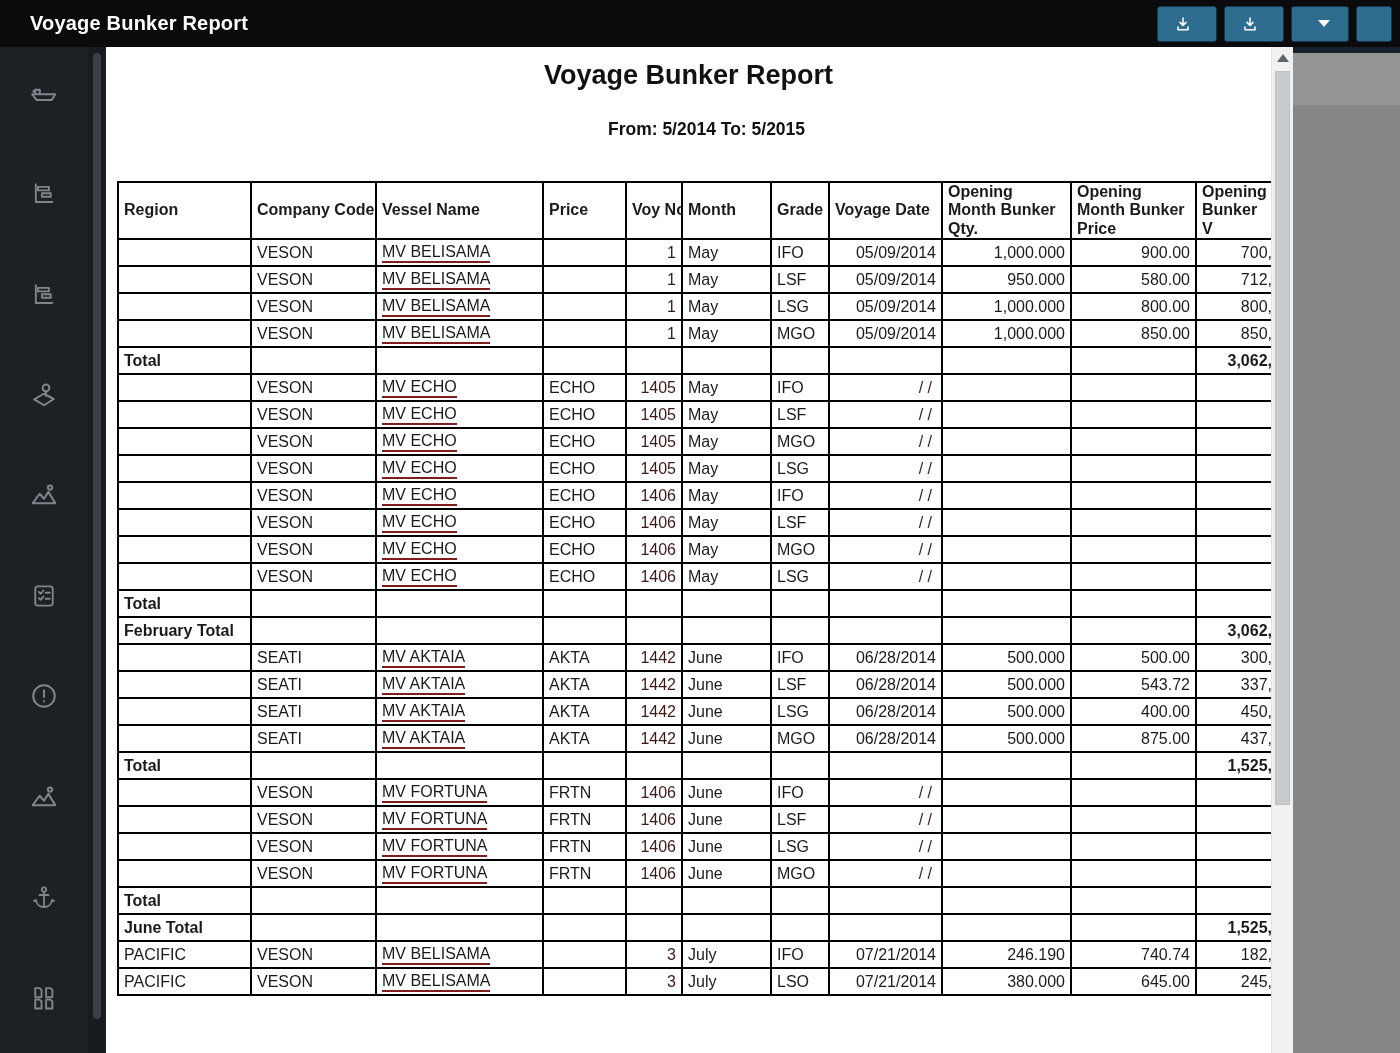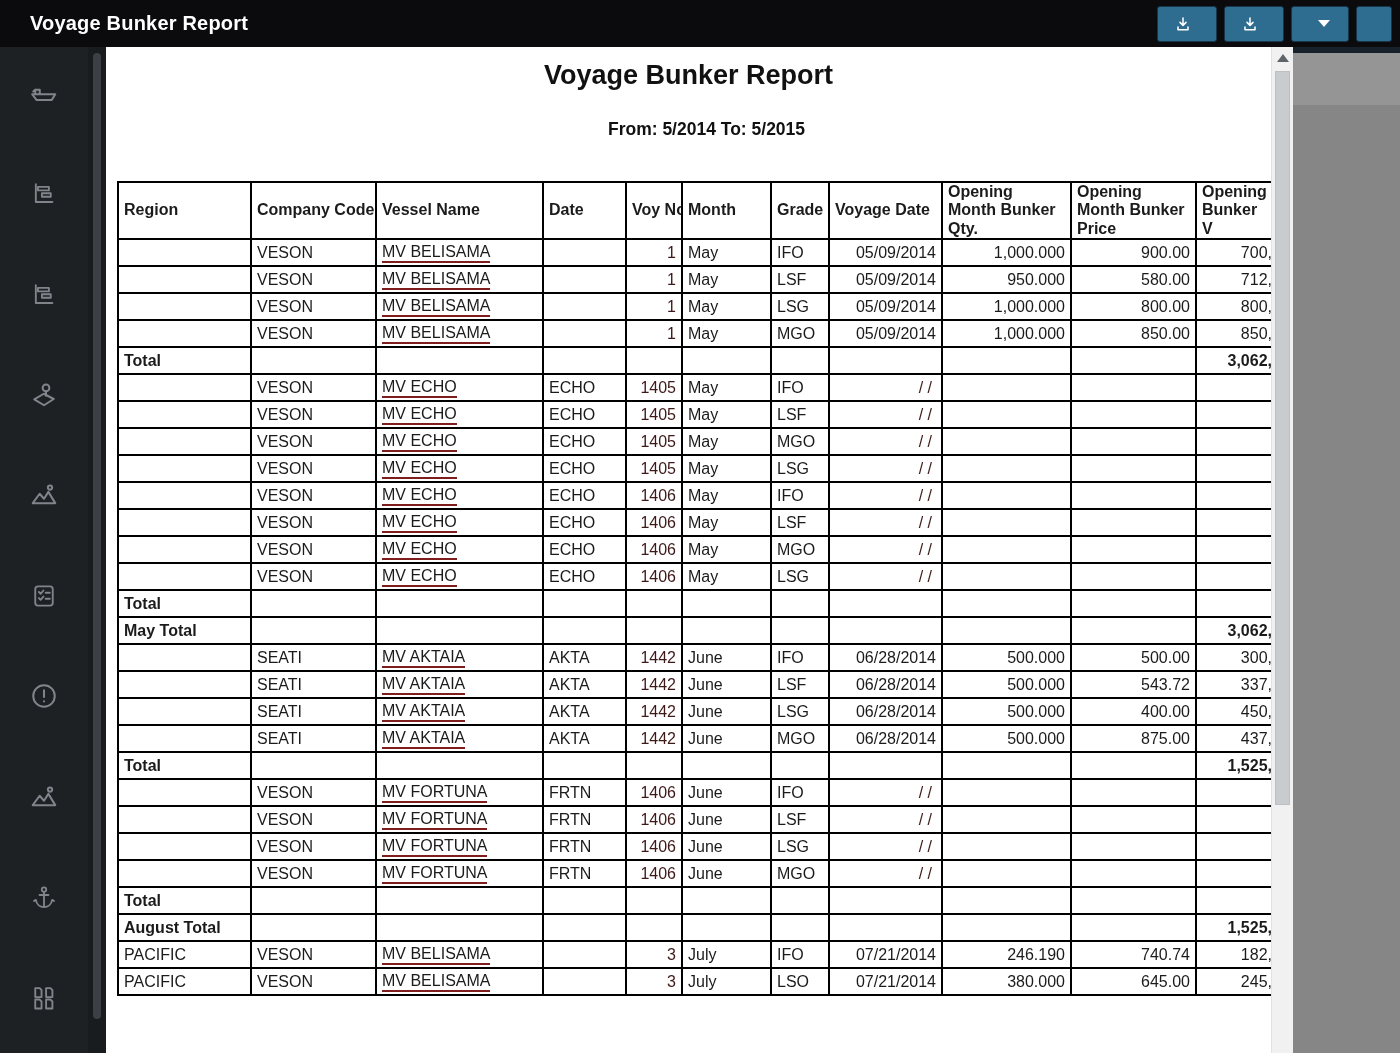--- a/index.html
+++ b/index.html
@@ -209,21 +209,21 @@
             <col style="width: 113px;">
             <col style="width: 129px;">
             <col style="width: 125px;">
             <col style="width: 78px;">
           </colgroup>
         <thead>
             <tr id="head-row">
               <th>Region</th>
               <th>Company Code</th>
               <th>Vessel Name</th>
-              <th>Date</th>
+              <th>Price</th>
               <th>Voy No</th>
               <th>Month</th>
               <th>Grade</th>
               <th>Voyage Date</th>
               <th class="center">Opening Month Bunker Qty.</th>
               <th class="center">Opening Month Bunker Price</th>
               <th class="center">Opening Bunker V</th>
             </tr>
           </thead>
         <tbody id="body-rows">
@@ -403,21 +403,21 @@
               <td class=""></td>
               <td class="right"></td>
               <td class=""></td>
               <td class=""></td>
               <td class="right"></td>
               <td class="right"></td>
               <td class="right"></td>
               <td class="right nopad"></td>
             </tr>
             <tr class="total-row">
-              <td class="">May Total</td>
+              <td class="">February Total</td>
               <td class=""></td>
               <td class=""></td>
               <td class=""></td>
               <td class="right"></td>
               <td class=""></td>
               <td class=""></td>
               <td class="right"></td>
               <td class="right"></td>
               <td class="right"></td>
               <td class="right nopad">3,062,</td>
@@ -546,21 +546,21 @@
               <td class=""></td>
               <td class="right"></td>
               <td class=""></td>
               <td class=""></td>
               <td class="right"></td>
               <td class="right"></td>
               <td class="right"></td>
               <td class="right nopad"></td>
             </tr>
             <tr class="total-row">
-              <td class="">August Total</td>
+              <td class="">June Total</td>
               <td class=""></td>
               <td class=""></td>
               <td class=""></td>
               <td class="right"></td>
               <td class=""></td>
               <td class=""></td>
               <td class="right"></td>
               <td class="right"></td>
               <td class="right"></td>
               <td class="right nopad">1,525,</td>

